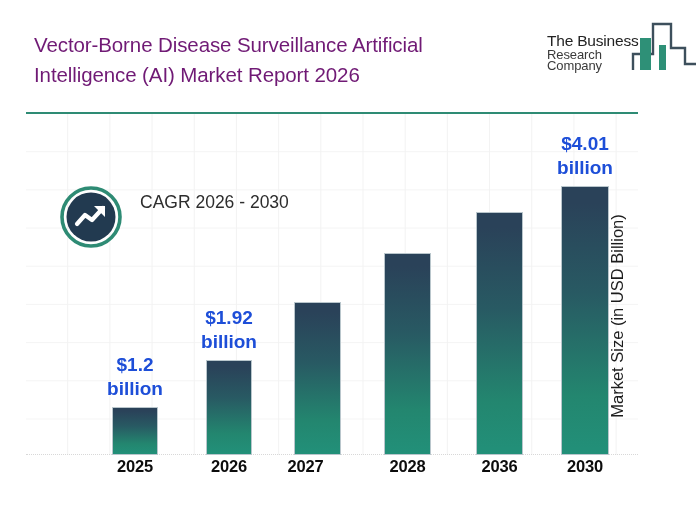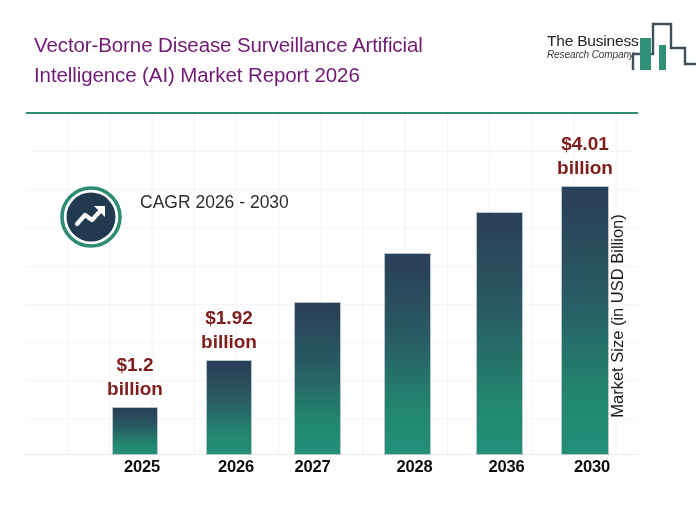--- a/index.html
+++ b/index.html
@@ -50,25 +50,24 @@
     width: 112px;
     text-align: left;
   }
   #logo-line1 {
     font-size: 15.5px;
     color: #232323;
     line-height: 17px;
     letter-spacing: -0.2px;
   }
   #logo-line2 {
-    font-size: 10px;
+    font-size: 13px;
     color: #3a3a3a;
     line-height: 11px;
     letter-spacing: -0.1px;
-    font-style: italic;
   }
   #logo-mark {
     position: absolute;
     left: 88px;
     top: 0px;
   }
 
   
   #chart-area {
     position: absolute;
@@ -119,42 +118,41 @@
     border: 1px solid #b9c6cc;
     box-sizing: border-box;
   }
   .bar-label {
     position: absolute;
     left: 50%;
     transform: translateX(-50%);
     text-align: center;
     font-size: 19px;
     font-weight: bold;
-    color: #7f1d1d;
+    color: #1d4ed8;
     line-height: 24px;
     white-space: nowrap;
   }
 
   
   #x-axis {
     position: absolute;
     left: 26px;
     top: 457px;
     width: 612px;
     height: 30px;
   }
   .x-tick {
     position: absolute;
     top: 0;
     text-align: center;
     font-size: 16.5px;
     font-weight: bold;
     color: #0c0c0c;
     letter-spacing: -0.2px;
-    margin-left: 7px;
   }
 
   
   #y-axis-label {
     position: absolute;
     left: 604px;
     top: 182px;
     width: 26px;
     height: 268px;
   }

